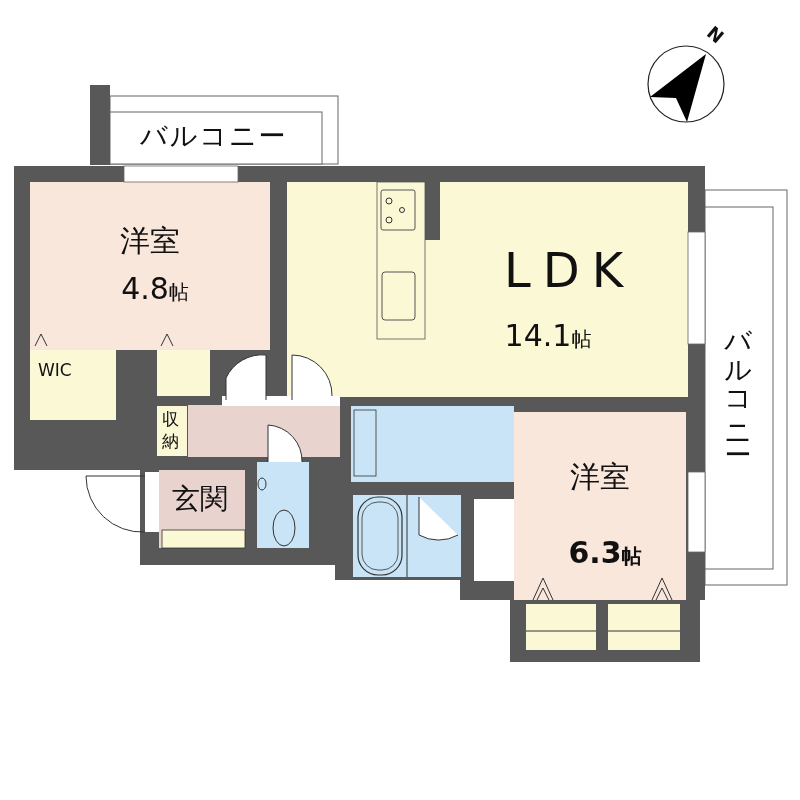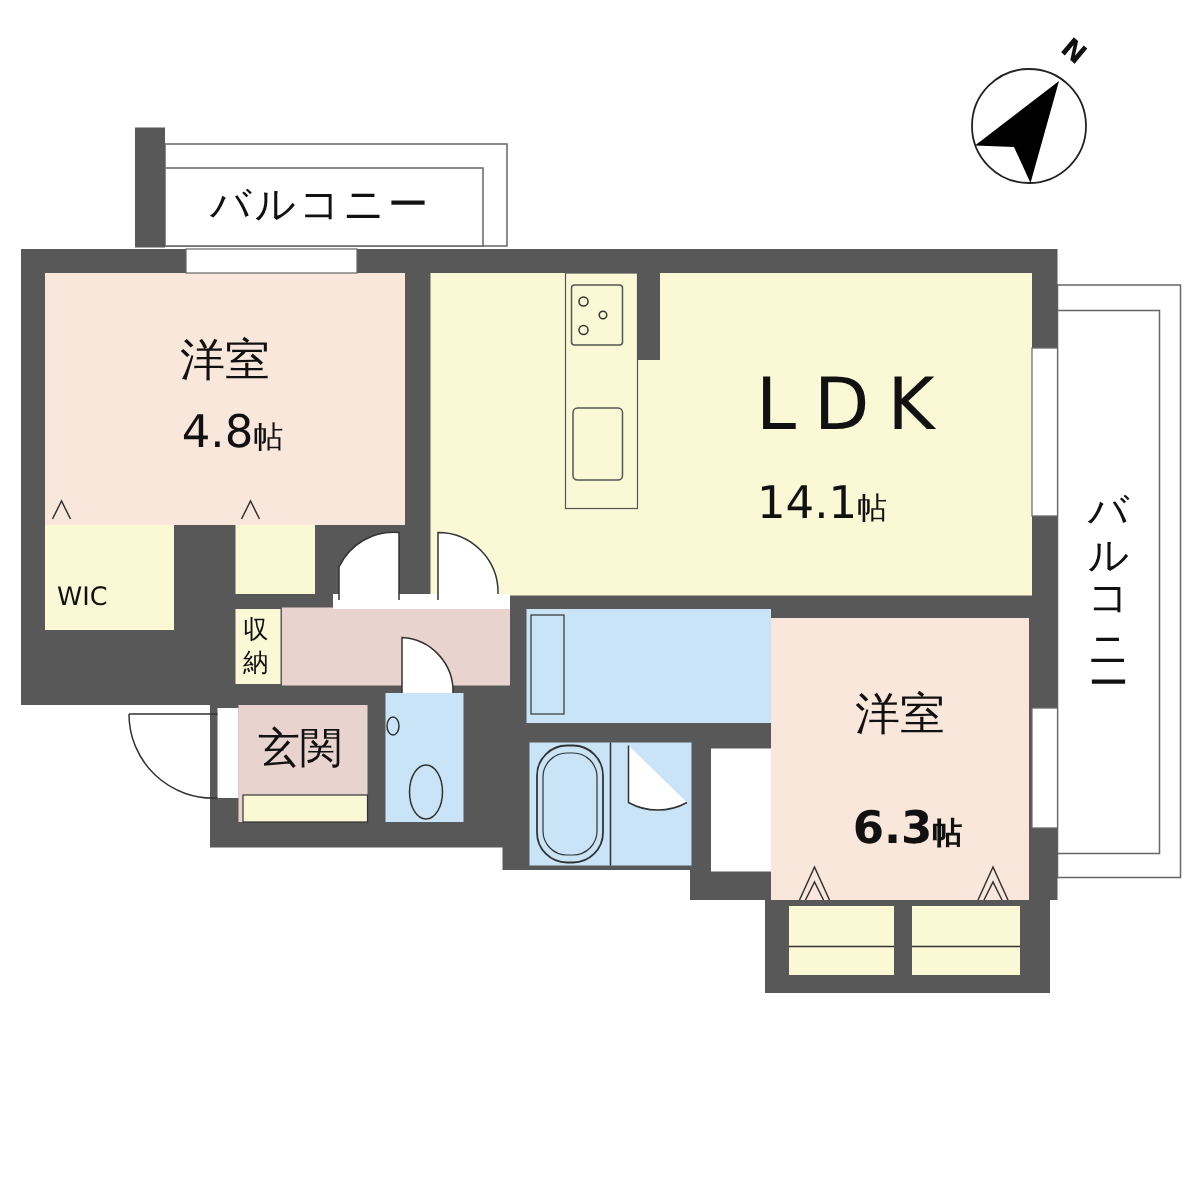--- a/index.html
+++ b/index.html
@@ -111,20 +111,20 @@
 <div class="lbl ldk-name" style="left:504px;top:250px;width:120px;">LDK</div>
 <div class="lbl room-size" style="left:488px;top:298px;width:120px;margin-top:21px;">
   <span>14.1</span><span class="unit">帖</span>
 </div>
 
 <div class="lbl room-name" style="left:560px;top:460px;width:80px;">洋室</div>
 <div class="lbl room-size" style="left:550px;top:536px;width:110px;font-weight:bold;">
   <span>6.3</span><span class="unit">帖</span>
 </div>
 
-<div class="lbl small" style="left:38px;top:360px;margin-top:28px;">WIC</div>
+<div class="lbl small" style="left:38px;top:360px;">WIC</div>
 <div class="lbl small" style="left:162px;top:408px;">収</div>
 <div class="lbl small" style="left:162px;top:430px;">納</div>
 <div class="lbl" style="left:172px;top:480px;font-size:28px;">玄関</div>
 
 <div class="lbl balc-h" style="left:140px;top:118px;">バルコニー</div>
 <div class="lbl balc-v" style="left:720px;top:310px;">バルコニー</div>
 <div class="lbl" style="left:708px;top:24px;font-size:18px;font-weight:bold;transform:rotate(40deg);">N</div>
 
 </body></html>

